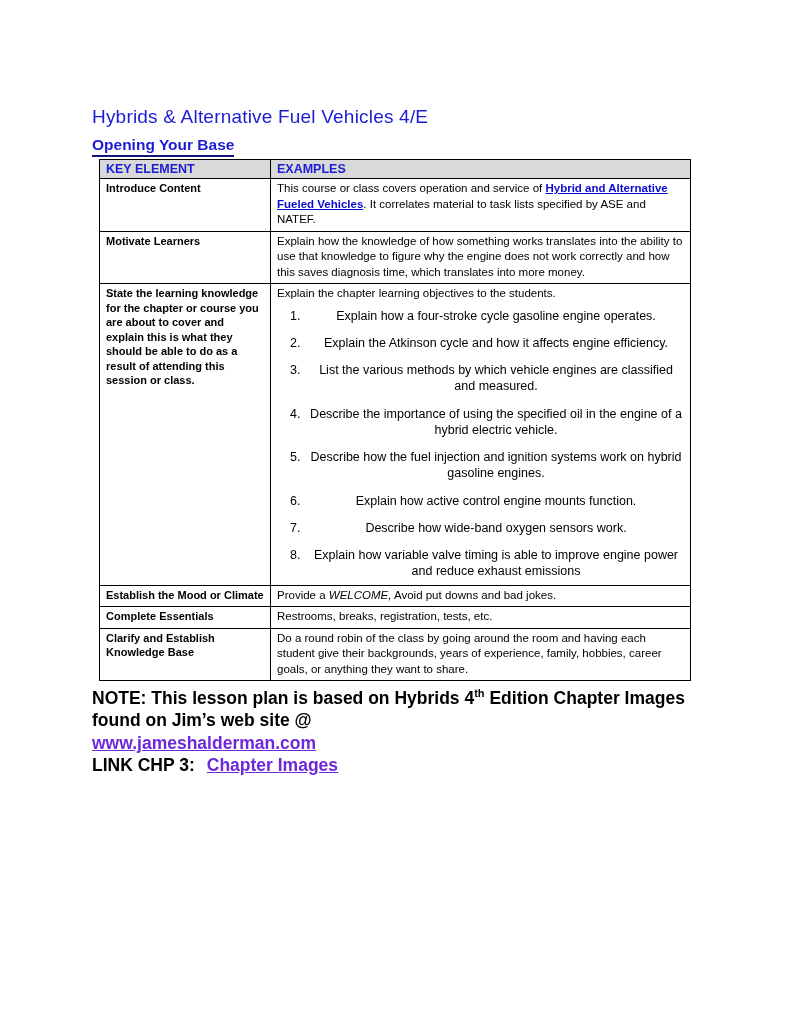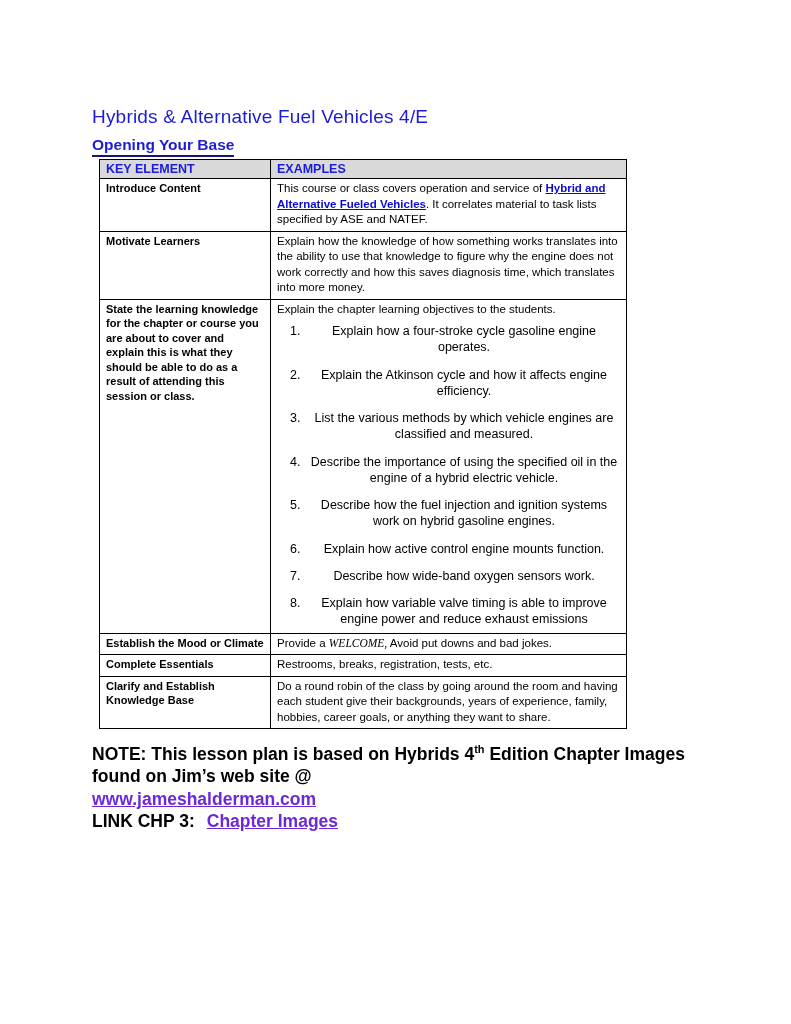--- a/index.html
+++ b/index.html
@@ -38,21 +38,21 @@
       color: #1c1cd6;
       font-size: 15.5px;
       font-weight: bold;
       margin: 0 0 2px 0;
       display: inline-block;
       border-bottom: 2.5px solid #14147a;
       padding-bottom: 1px;
     }
     table.lesson-table {
       border-collapse: collapse;
-      width: 528px;
+      width: 592px;
       margin-left: 7px;
       table-layout: fixed;
     }
     table.lesson-table th,
     table.lesson-table td {
       border: 1px solid #000000;
       vertical-align: top;
       text-align: left;
       padding: 2px 6px 3px 6px;
       box-sizing: border-box;
@@ -86,23 +86,23 @@
       padding-left: 27px;
       font-size: 12.5px;
     }
     .objectives-list li {
       margin-bottom: 11px;
       padding-left: 4px;
       line-height: 1.3;
       text-align: center;
     }
     .objectives-list li:last-child { margin-bottom: 2px; }
-    .italic { font-style: italic; font-family: Liberation Serif, serif; }
+    .italic { font-style: italic; }
     .note-block {
-      margin-top: 13px;
+      margin-top: 5px;
       width: 600px;
       font-size: 17.5px;
       font-weight: bold;
       line-height: 1.28;
       color: #000000;
     }
     .note-block p { margin: 0; }
     .note-block sup { font-size: 11px; }
     .big-link {
       color: #6d28d9;

